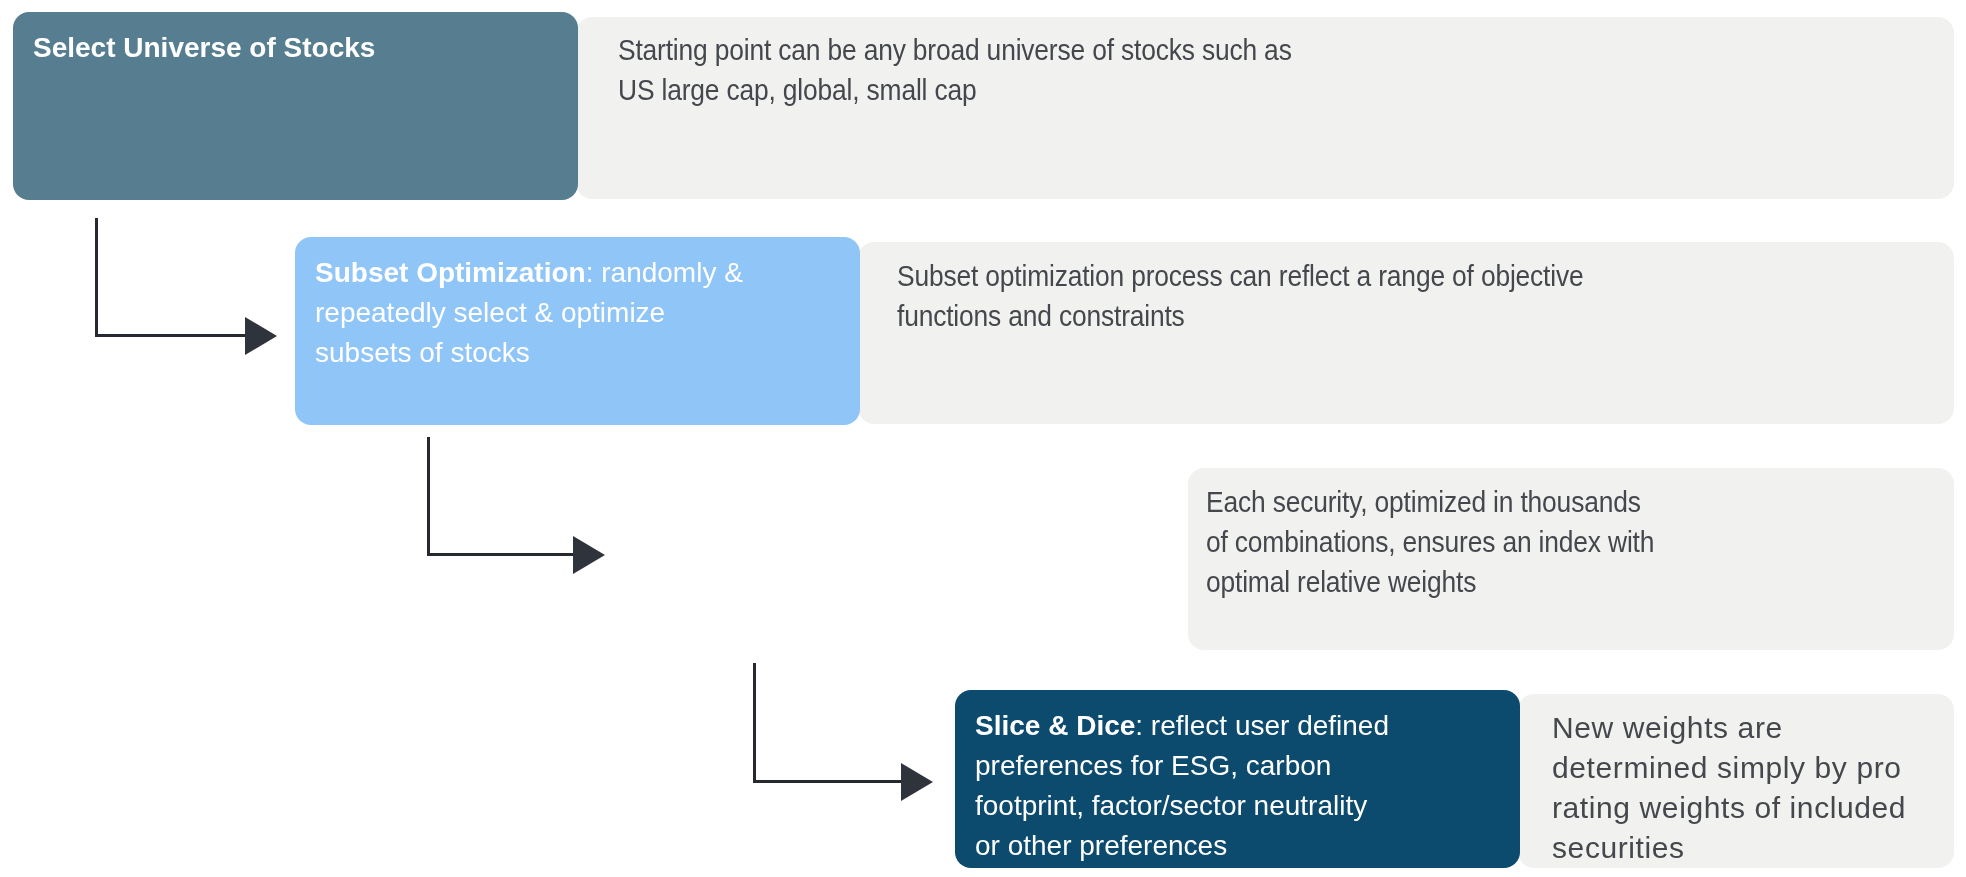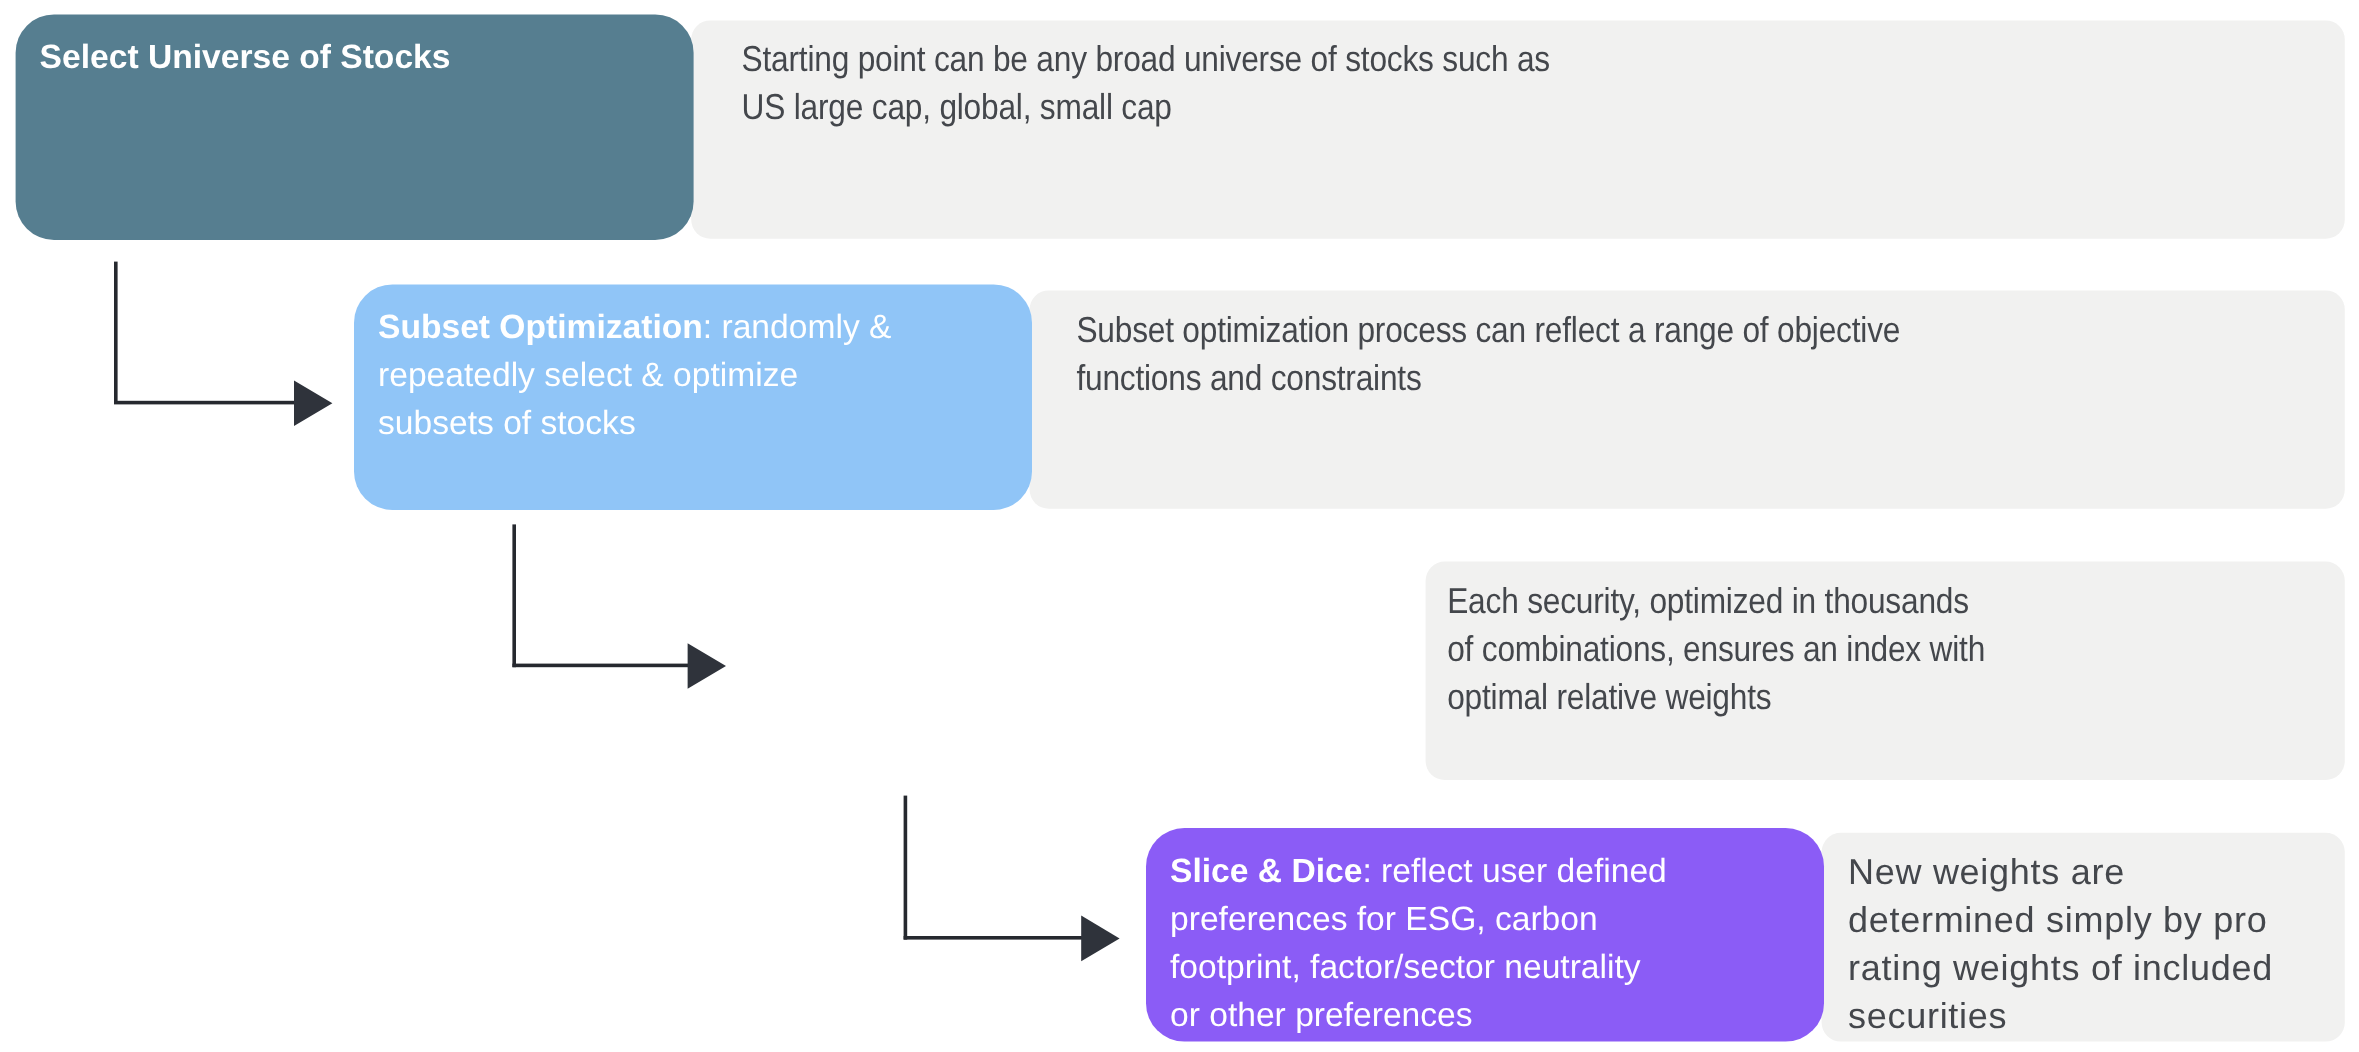--- a/index.html
+++ b/index.html
@@ -13,21 +13,21 @@
     font-family: "Liberation Sans", sans-serif;
   }
   .strip {
     position: absolute;
     background: #F1F1F0;
     border-radius: 16px;
     z-index: 1;
   }
   .step-box {
     position: absolute;
-    border-radius: 32px;
+    border-radius: 16px;
     z-index: 2;
     padding: 16px 20px;
   }
   .box-text {
     color: #FFFFFF;
     font-size: 28px;
     line-height: 40px;
     white-space: pre-line;
   }
   .box-text .lead { font-weight: bold; }
@@ -37,21 +37,21 @@
     font-size: 30px;
     line-height: 40px;
     white-space: pre-line;
     z-index: 2;
   }
   .cond {
     transform: scaleX(0.88);
     transform-origin: 0 0;
     letter-spacing: -0.2px;
   }
-  .wide { letter-spacing: 0.6px; }
+  .wide { letter-spacing: 0.6px; margin-left: 12px; }
   
   #strip-1 { left: 576px;  top: 17px;  width: 1378px; height: 182px; }
   #strip-2 { left: 858px;  top: 242px; width: 1096px; height: 182px; }
   #strip-3 { left: 1188px; top: 468px; width: 766px;  height: 182px; }
   #strip-4 { left: 1518px; top: 694px; width: 436px;  height: 174px; }
   
   #box-1 { left: 13px;  top: 12px;  width: 565px; height: 188px; }
   #box-2 { left: 295px; top: 237px; width: 565px; height: 188px; }
   #box-3 { left: 625px; top: 463px; width: 565px; height: 188px; }
   #box-4 { left: 955px; top: 690px; width: 565px; height: 178px; }
@@ -116,20 +116,20 @@
 
   <div class="arrow-seg" id="a3-v"></div>
   <div class="arrow-seg" id="a3-h"></div>
   <div class="arrow-head" id="a3-t"></div>
 
   <div class="strip" id="strip-4"></div>
   <div class="desc wide" id="desc-4">New weights are
 determined simply by pro
 rating weights of included
 securities</div>
-  <div class="step-box" id="box-4" style="background-color: #8b5cf6;">
+  <div class="step-box" id="box-4" style="background-color: #0c4a6e;">
     <div class="box-text"><span class="lead">Slice &amp; Dice</span><span>: reflect user defined
 preferences for ESG, carbon
 footprint, factor/sector neutrality
 or other preferences</span></div>
   </div>
 
 </div>
 
 </body></html>

